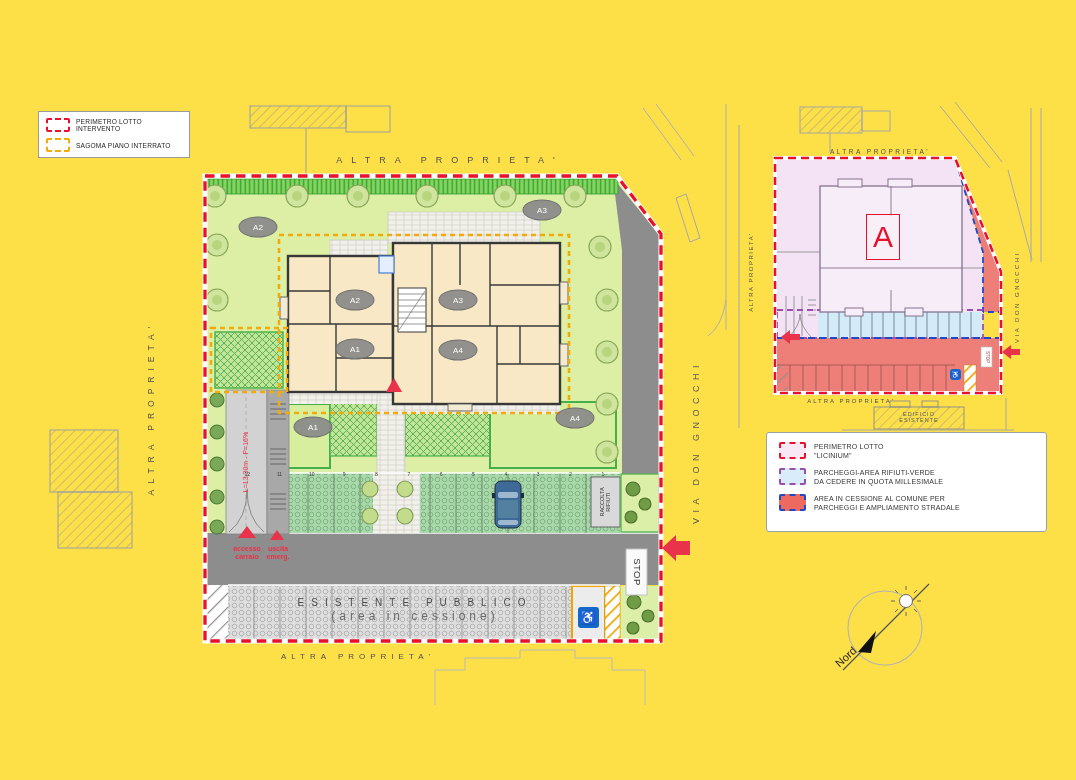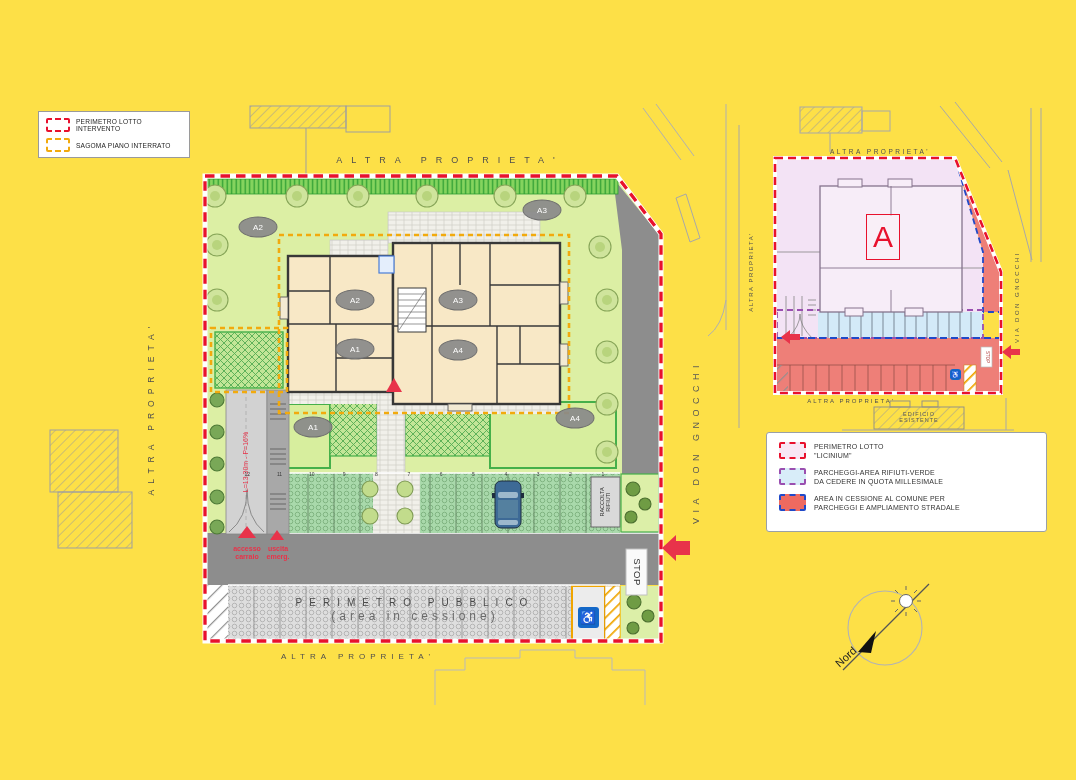--- a/index.html
+++ b/index.html
@@ -434,21 +434,21 @@
     <span class="sw sw-yel"></span>
     <span class="lbl">SAGOMA PIANO INTERRATO</span>
   </div>
 </div>
 
 <div class="t" style="left:450px;top:160px;font-size:9px;letter-spacing:9px;">ALTRA PROPRIETA'</div>
 <div class="t" style="left:358px;top:657px;font-size:8px;letter-spacing:5px;">ALTRA PROPRIETA'</div>
 <div class="t rccw" style="left:152px;top:408px;font-size:8.5px;letter-spacing:6px;">ALTRA PROPRIETA'</div>
 <div class="t rccw" style="left:696px;top:442px;font-size:9px;letter-spacing:5.5px;color:#555;">VIA DON GNOCCHI</div>
 <div class="t rcw" style="left:636.5px;top:572px;font-size:9.5px;letter-spacing:.5px;color:#333;">STOP</div>
-<div class="t" style="left:415px;top:603px;font-size:10px;letter-spacing:7px;color:#4a4a4a;">PERIMETRO PUBBLICO</div>
+<div class="t" style="left:415px;top:603px;font-size:10px;letter-spacing:7px;color:#4a4a4a;">ESISTENTE PUBBLICO</div>
 <div class="t" style="left:415px;top:617px;font-size:12px;letter-spacing:4px;color:#6a6a6a;">(area in cessione)</div>
 <div class="t rccw red" style="left:246px;top:462px;font-size:7px;">L=13,30m - P=16%</div>
 <div class="t pre red" style="left:247px;top:553px;font-size:7px;font-weight:bold;">accesso
 carraio</div>
 <div class="t pre red" style="left:278px;top:553px;font-size:7px;font-weight:bold;">uscita
 emerg.</div>
 <div class="t rccw pre" style="left:605px;top:502px;font-size:5.5px;color:#333;">RACCOLTA
 RIFIUTI</div>
 
 <div class="circle-lbl" style="left:355px;top:300px;">A2</div>

